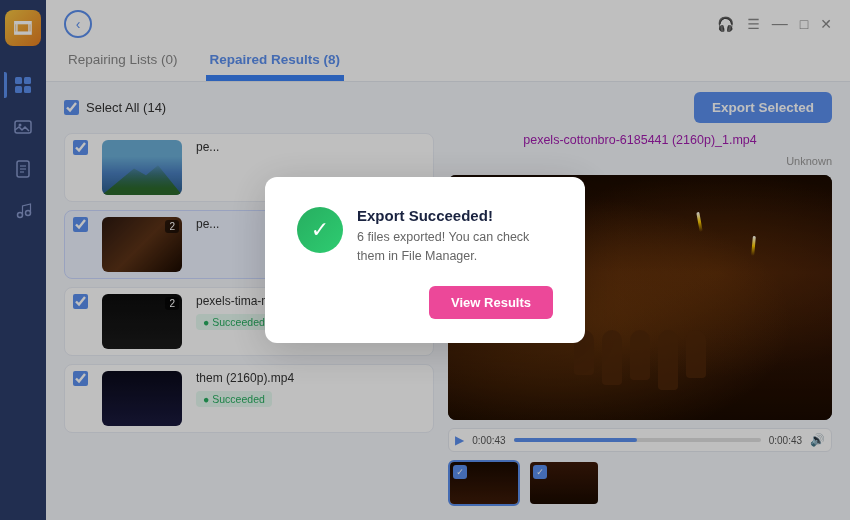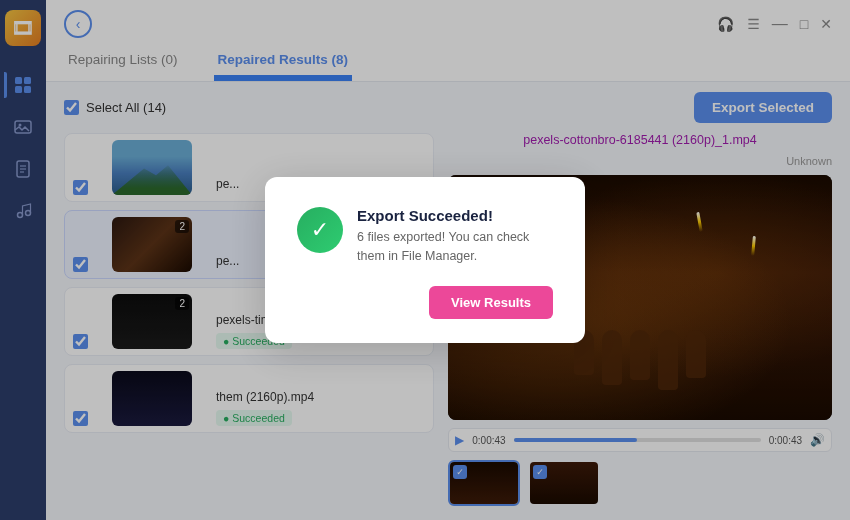--- a/index.html
+++ b/index.html
@@ -90,21 +90,21 @@
     .window-controls {
       display: flex; gap: 12px; align-items: center;
       color: #888;
       font-size: 14px;
     }
     .window-controls span { cursor: pointer; }
 
     
     .tabs {
       display: flex;
-      gap: 12px;
+      gap: 4px;
     }
     .tab {
       padding: 6px 4px 8px 4px;
       margin-right: 20px;
       font-size: 13.5px;
       color: #888;
       cursor: pointer;
       border-bottom: 2px solid transparent;
     }
     .tab.active {
@@ -157,22 +157,22 @@
       width: 370px;
       flex-shrink: 0;
       display: flex;
       flex-direction: column;
       gap: 8px;
       overflow-y: auto;
     }
 
     .file-item {
       display: flex;
-      align-items: flex-end;
-      gap: 24px;
+      align-items: flex-start;
+      gap: 14px;
       background: white;
       border-radius: 8px;
       padding: 6px 10px 6px 8px;
       border: 1px solid #e8ecf4;
     }
     .file-item.selected {
       background: #eef3ff;
       border-color: #ccd9ff;
     }
     .file-thumb {

